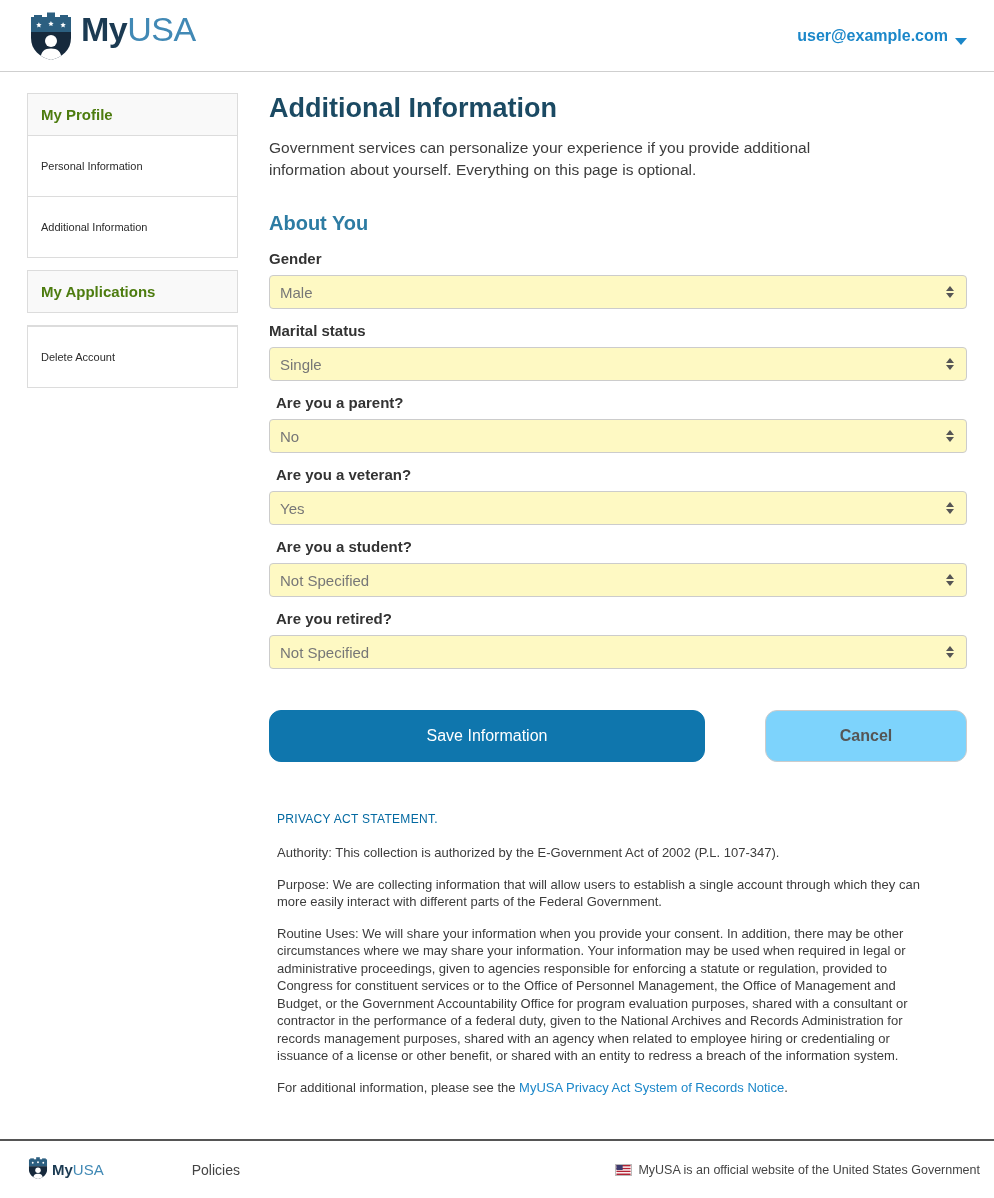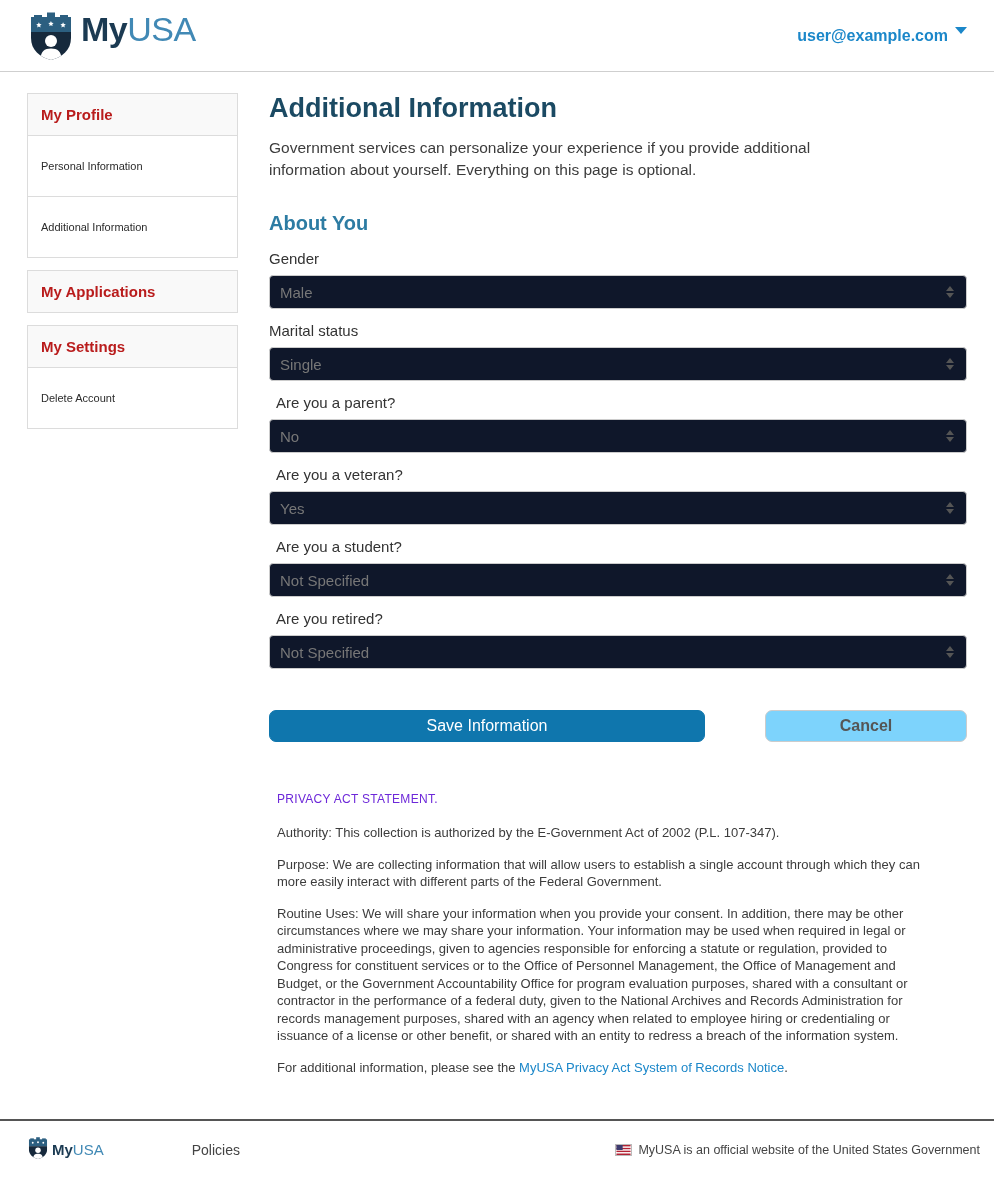--- a/index.html
+++ b/index.html
@@ -24,21 +24,21 @@
   .logo { display: flex; gap: 6px; text-decoration: none; cursor: pointer; }
   .logo svg { display: block; }
   .wordmark { font-size: 34px; letter-spacing: -0.5px; }
   .wordmark .wm-my { color: #1b3a52; font-weight: bold; }
   .wordmark .wm-usa { color: #4189b5; font-weight: normal; }
   .user-menu {
     color: #1b87c9;
     font-size: 16px;
     font-weight: bold;
     display: flex;
-    align-items: flex-start;
+    align-items: flex-end;
     gap: 7px;
     cursor: pointer;
   }
   .caret-down {
     width: 0; height: 0;
     border-left: 6px solid transparent;
     border-right: 6px solid transparent;
     border-top: 7px solid #1b87c9;
     display: inline-block;
   }
@@ -56,21 +56,21 @@
   .side-box {
     border: 1px solid #dcdcdc;
     margin-bottom: 12px;
     background: #fff;
   }
   .side-header {
     background: #f9f9f9;
     padding: 12px 13px;
     font-size: 15px;
     font-weight: bold;
-    color: #b91c1c;
+    color: #4d7c0f;
     cursor: pointer;
   }
   .side-item {
     border-top: 1px solid #dcdcdc;
     padding: 24px 13px;
     font-size: 11px;
     color: #2b2b2b;
     background: #fff;
     cursor: pointer;
   }
@@ -91,30 +91,30 @@
   }
   .section-title {
     font-size: 20px;
     font-weight: bold;
     color: #2d7ca3;
     margin-bottom: 15px;
   }
   .field { margin-bottom: 13px; }
   .field-label {
     font-size: 15px;
-    font-weight: normal;
+    font-weight: bold;
     color: #333333;
     margin-bottom: 8px;
   }
   .field-label.indented { padding-left: 7px; }
   .select {
     height: 34px;
     border: 1px solid #cccccc;
     border-radius: 4px;
-    background: #0f172a;
+    background: #fef9c3;
     display: flex;
     align-items: center;
     justify-content: space-between;
     padding: 0 12px 0 10px;
     cursor: pointer;
   }
   .select-value { font-size: 15px; color: #777777; }
   .sel-arrows { display: flex; flex-direction: column; gap: 2px; align-items: center; }
   .tri-up {
     width: 0; height: 0; display: block;
@@ -129,22 +129,22 @@
     border-top: 5px solid #555555;
   }
 
   
   .btn-row {
     display: flex;
     justify-content: space-between;
     margin-top: 41px;
   }
   .btn {
-    height: 32px;
-    border-radius: 7px;
+    height: 52px;
+    border-radius: 12px;
     font-size: 16px;
     font-family: "Liberation Sans", sans-serif;
     display: flex;
     align-items: center;
     justify-content: center;
     cursor: pointer;
   }
   .btn-save {
     width: 436px;
     background: #0f76ad;
@@ -156,21 +156,21 @@
     background: #7dd3fc;
     border: 1px solid #cccccc;
     color: #555555;
     font-weight: bold;
   }
 
   
   .privacy { margin-top: 50px; padding-left: 8px; }
   .privacy-heading {
     font-size: 12px;
-    color: #6d28d9;
+    color: #0369a1;
     letter-spacing: 0.3px;
     margin-bottom: 18px;
   }
   .privacy p {
     font-size: 13px;
     line-height: 1.35;
     color: #3c3c3c;
     margin-bottom: 14px;
     max-width: 660px;
   }
@@ -253,21 +253,20 @@
   <div class="sidebar">
     <div class="side-box">
       <div class="side-header">My Profile</div>
       <div class="side-item">Personal Information</div>
       <div class="side-item">Additional Information</div>
     </div>
     <div class="side-box">
       <div class="side-header">My Applications</div>
     </div>
     <div class="side-box">
-      <div class="side-header">My Settings</div>
       <div class="side-item">Delete Account</div>
     </div>
   </div>
 
   <div class="main">
     <div class="page-title">Additional Information</div>
     <p class="page-intro">Government services can personalize your experience if you provide additional information about yourself. Everything on this page is optional.</p>
 
     <div class="section-title">About You</div>
 

